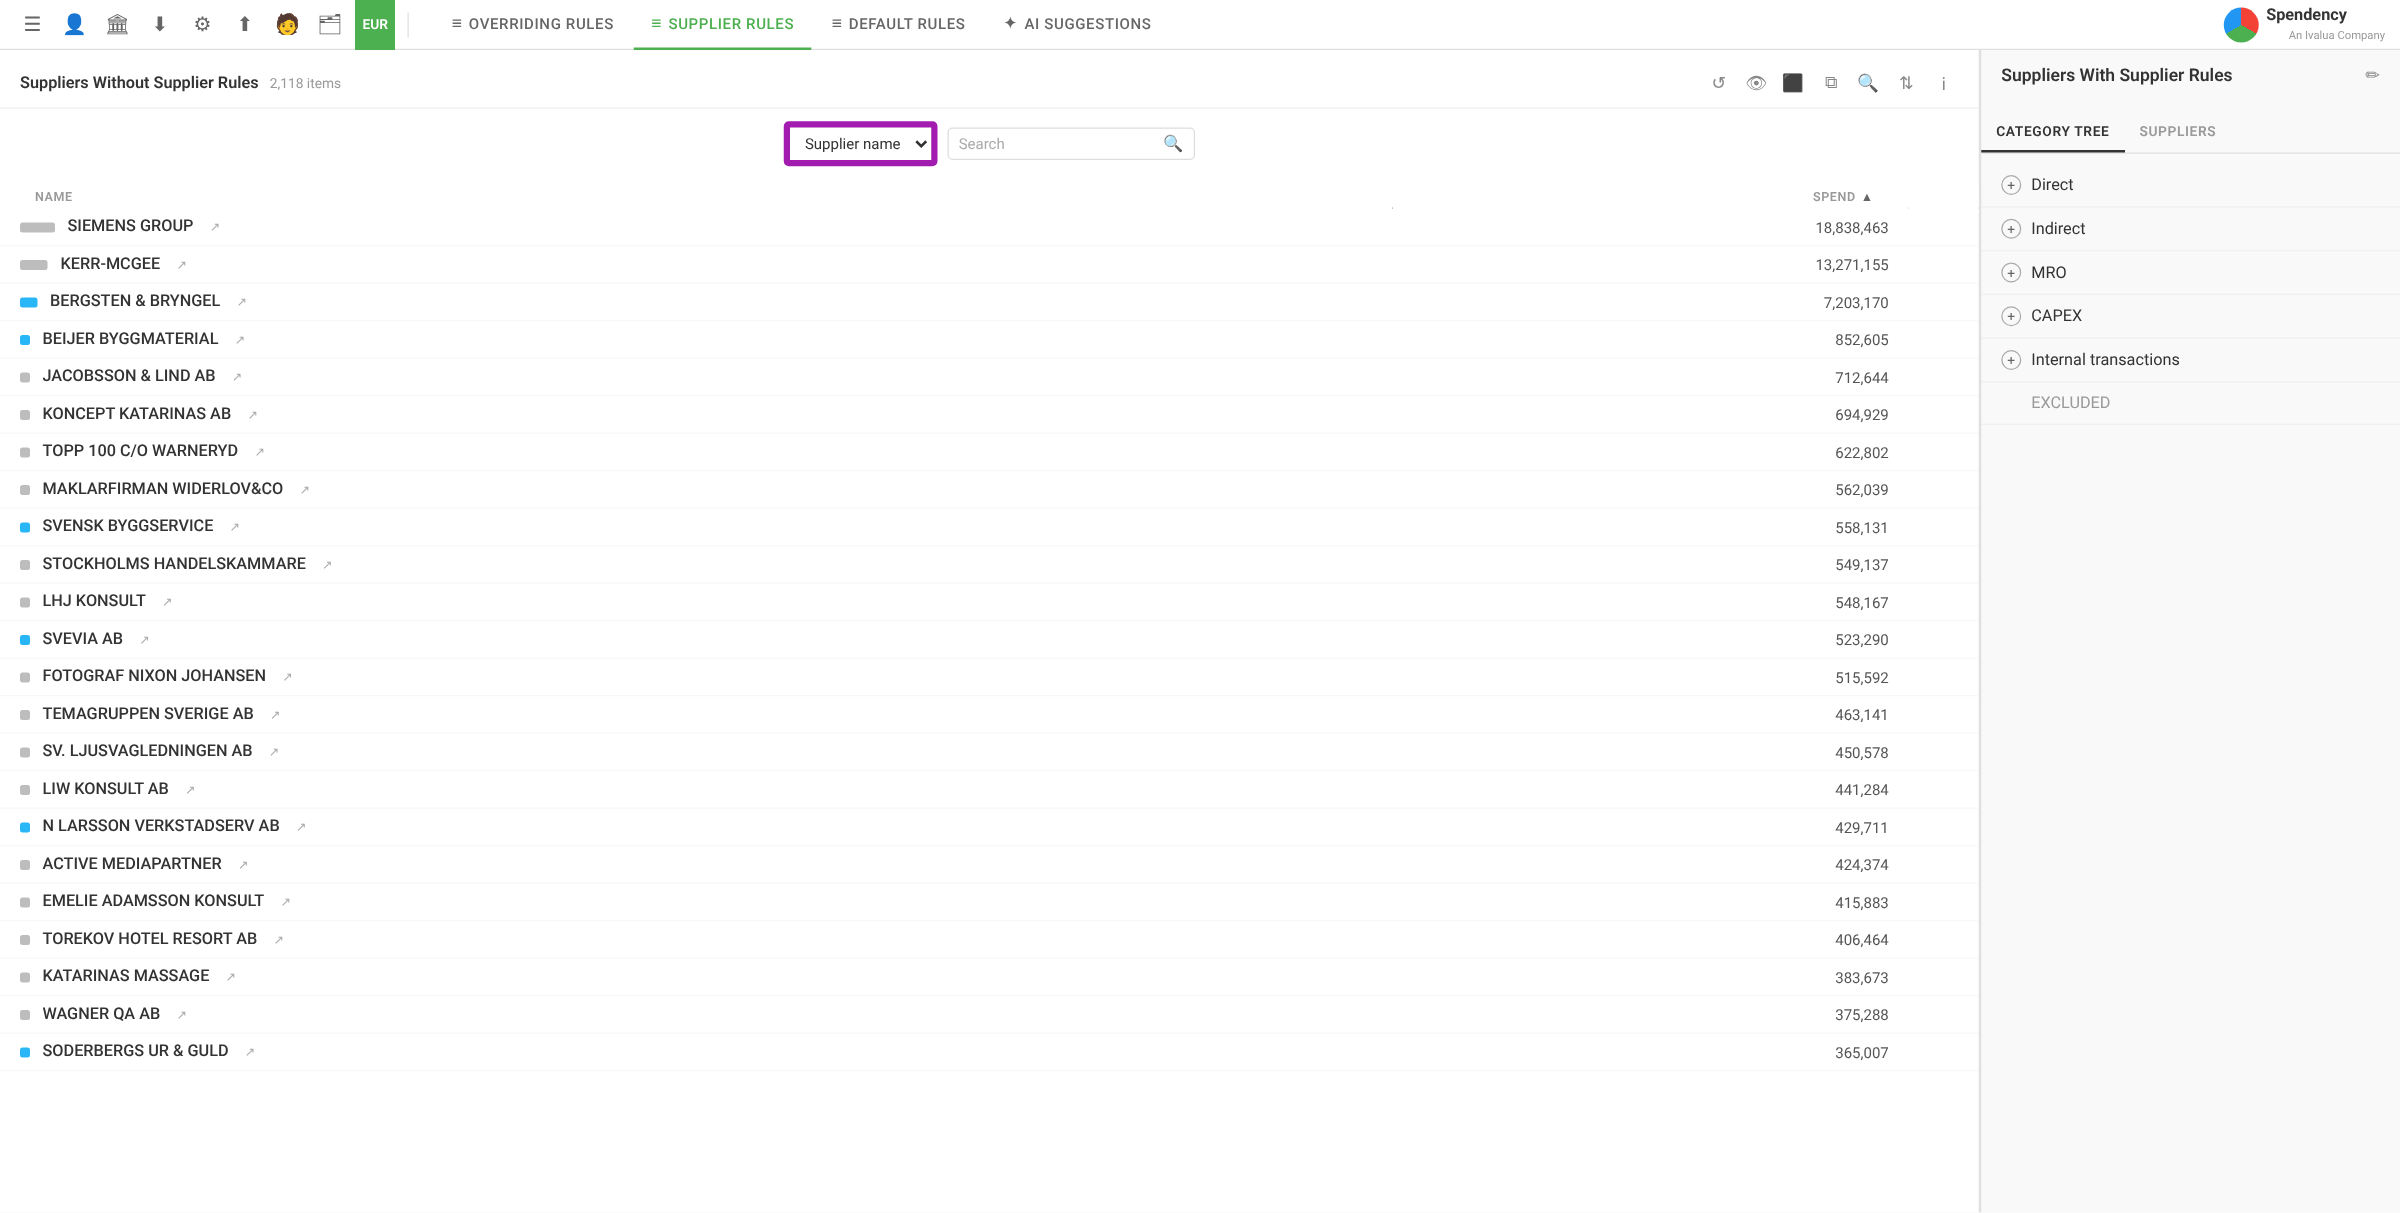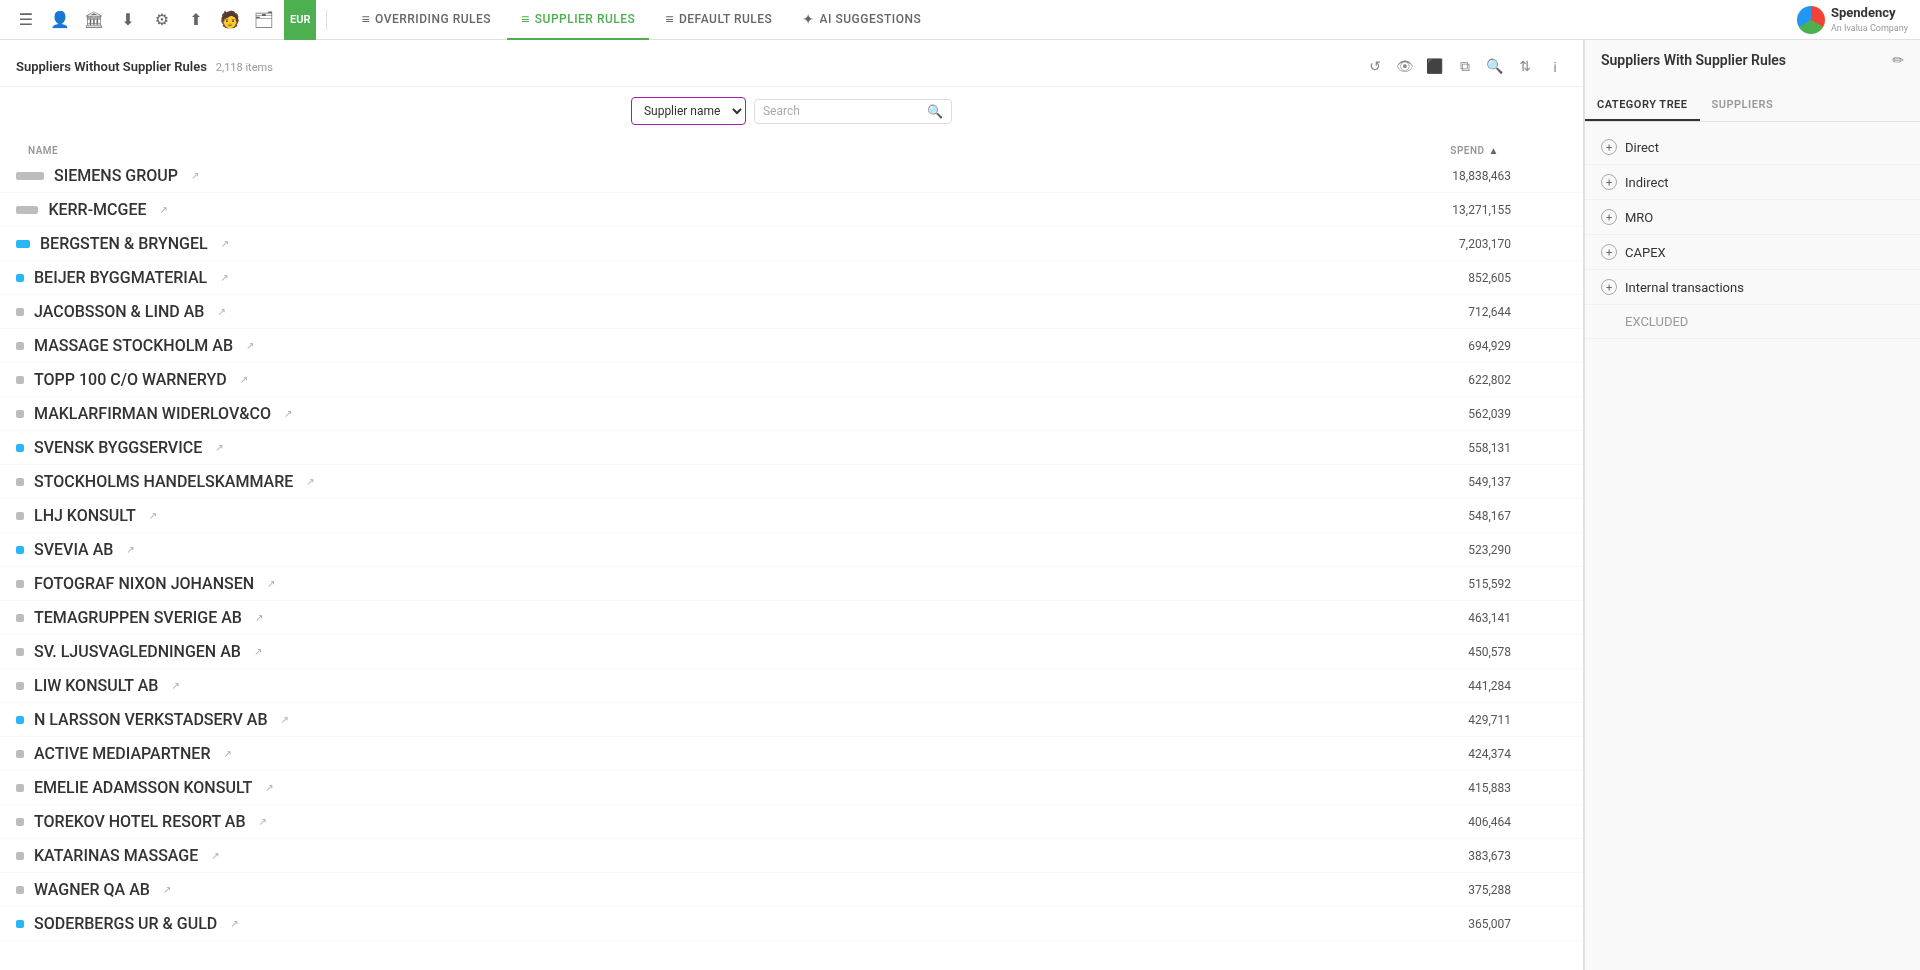--- a/index.html
+++ b/index.html
@@ -92,21 +92,21 @@
     
     .search-bar {
       padding: 10px 16px;
       display: flex;
       align-items: center;
       gap: 8px;
       justify-content: center;
       flex-shrink: 0;
     }
     .search-select {
-      border: 1px solid #a21caf; background: #fff;
+      border: 5px solid #a21caf; background: #fff;
       padding: 5px 8px; border-radius: 4px;
       font-size: 12px; color: #333; cursor: pointer;
       appearance: auto;
     }
     .search-input-wrap {
       display: flex; align-items: center;
       border: 1px solid #ddd; border-radius: 4px;
       padding: 4px 8px; background: #fff; gap: 4px;
     }
     .search-input {
@@ -130,21 +130,21 @@
     .spend-sort { display: flex; align-items: center; justify-content: flex-end; gap: 4px; }
     .sort-arrow { color: #666; font-size: 10px; }
     .supplier-table tbody tr {
       border-bottom: 1px solid #f8f8f8;
     }
     .supplier-table td { padding: 7px 16px; vertical-align: middle; }
     .name-cell { display: flex; align-items: center; gap: 10px; }
     .color-bar {
       width: 28px; height: 8px; border-radius: 2px; flex-shrink: 0;
     }
-    .supplier-name { font-size: 16px; color: #333; font-weight: 500; }
+    .supplier-name { font-size: 13px; color: #333; font-weight: 500; }
     .link-icon { color: #aaa; font-size: 10px; margin-left: 3px; cursor: pointer; }
     .spend-value { text-align: right; font-size: 12px; color: #555; }
     .delete-icon { color: #ccc; font-size: 12px; cursor: pointer; opacity: 0; }
 
     
     .right-panel {
       width: 336px;
       background: #f9f9f9;
       border-left: 1px solid #e0e0e0;
       display: flex;
@@ -224,21 +224,21 @@
     <button class="nav-tab">
       <span class="nav-tab-icon">✦</span>
       <span>AI Suggestions</span>
     </button>
   </div>
   <div class="spacer"></div>
   <div class="logo-area">
     <div class="logo-circle"></div>
     <div>
       <span style="font-size:13px;font-weight:700;color:#333;display:block;">Spendency</span>
-      <span style="font-size:9px;color:#999;">An Ivalua Company</span>
+      <span style="font-size:9px;color:#999;margin-left:18px;">An Ivalua Company</span>
     </div>
   </div>
 </nav>
 
 <div class="main-layout">
 
   <div class="left-panel">
     <div class="panel-header">
       <div>
         <span class="panel-title">Suppliers Without Supplier Rules</span>
@@ -340,21 +340,21 @@
     </td>
     <td class="spend-value">712,644</td>
     <td>
       <span class="delete-icon">🗑</span>
     </td>
   </tr>
             <tr>
     <td>
       <div class="name-cell">
         <div class="color-bar" style="background:#bdbdbd;width:8px;"></div>
-        <span class="supplier-name">MASSAGE STOCKHOLM AB</span>
+        <span class="supplier-name">KONCEPT KATARINAS AB</span>
         <span class="link-icon">↗</span>
       </div>
     </td>
     <td class="spend-value">694,929</td>
     <td>
       <span class="delete-icon">🗑</span>
     </td>
   </tr>
             <tr>
     <td>

